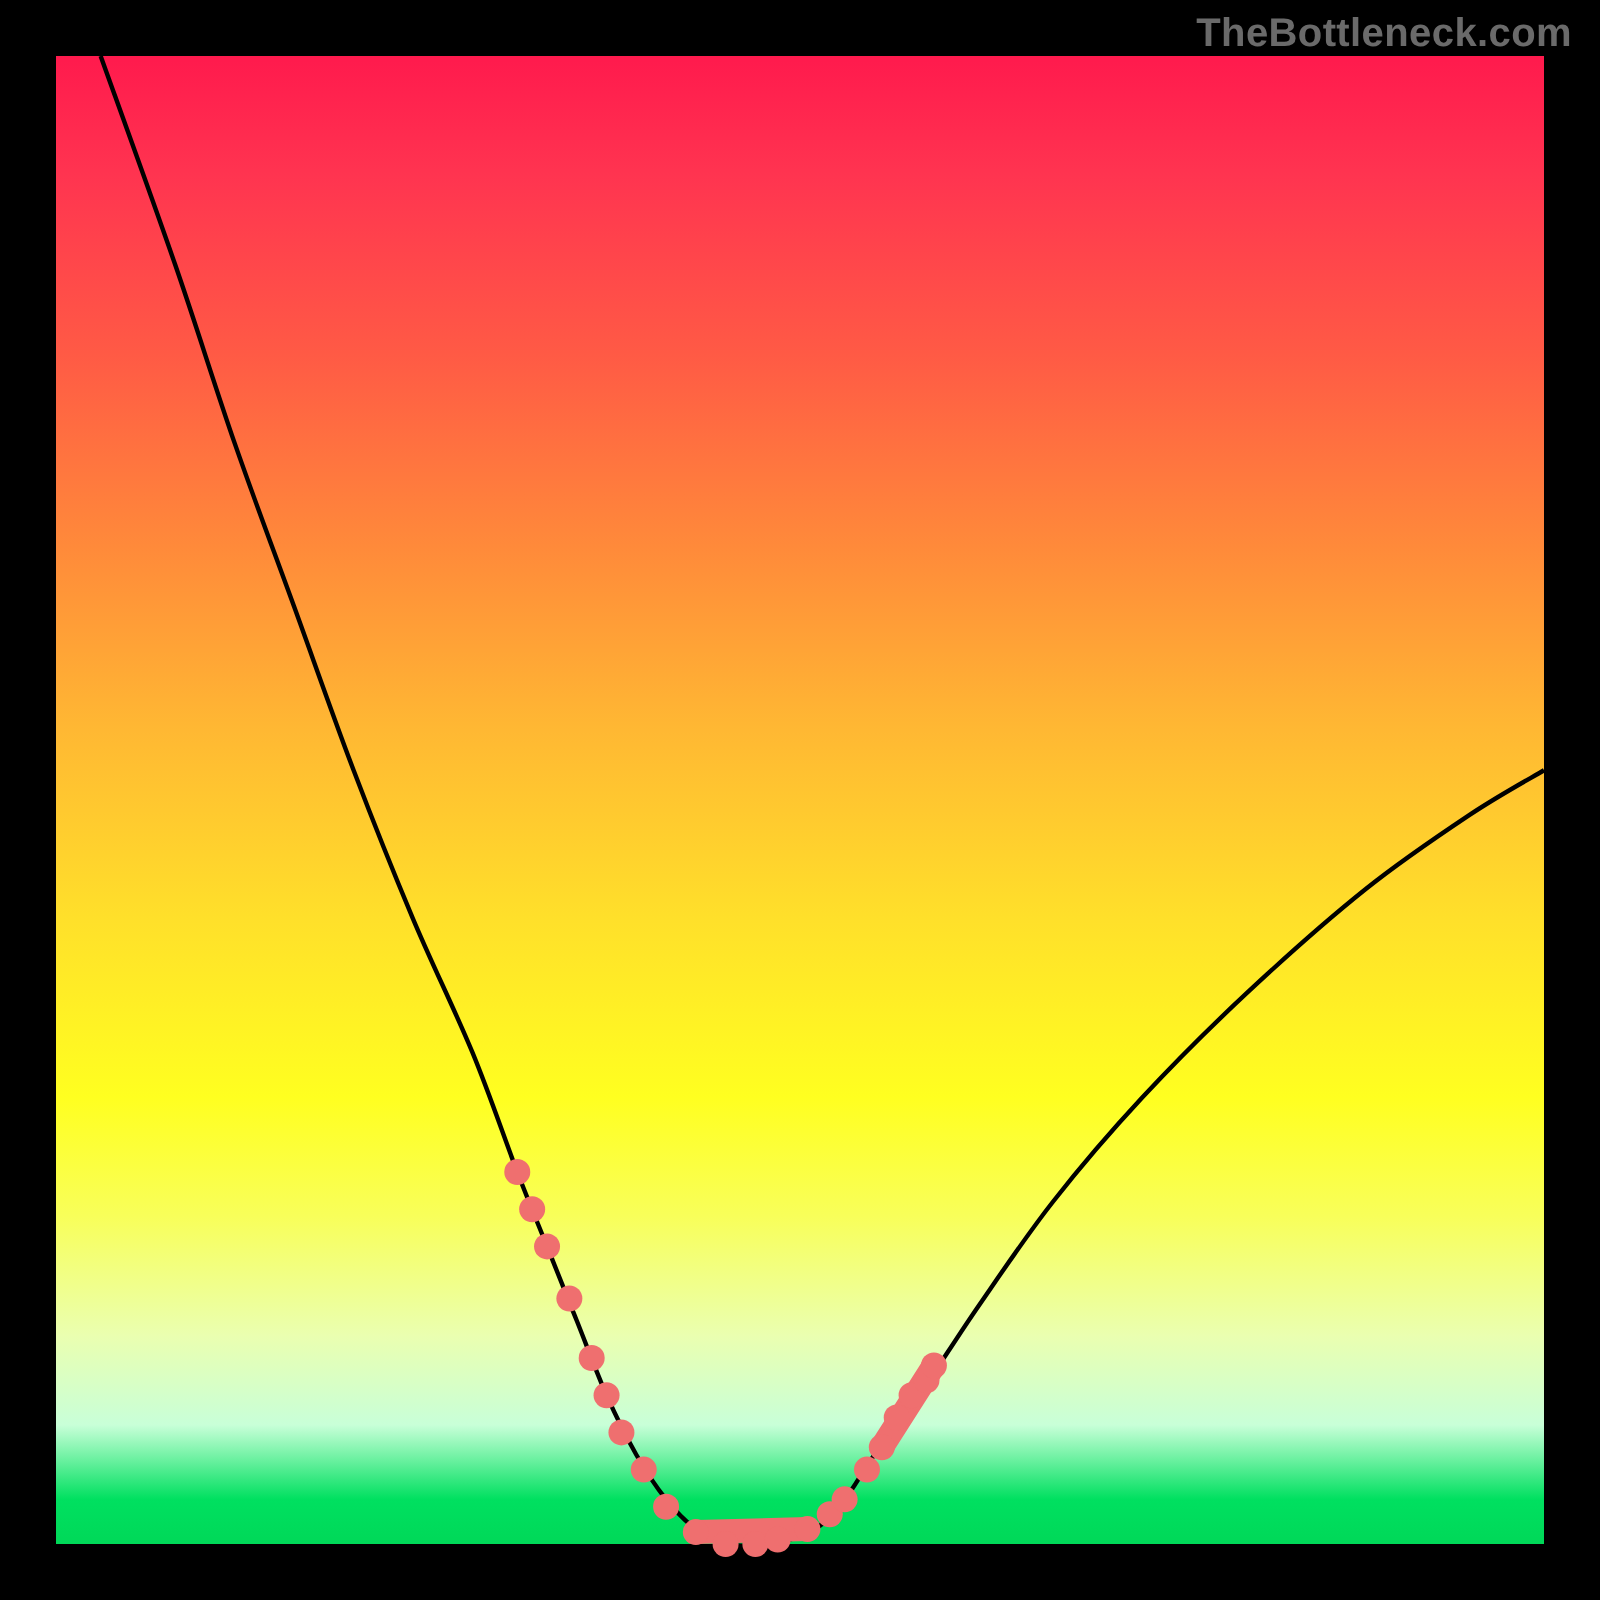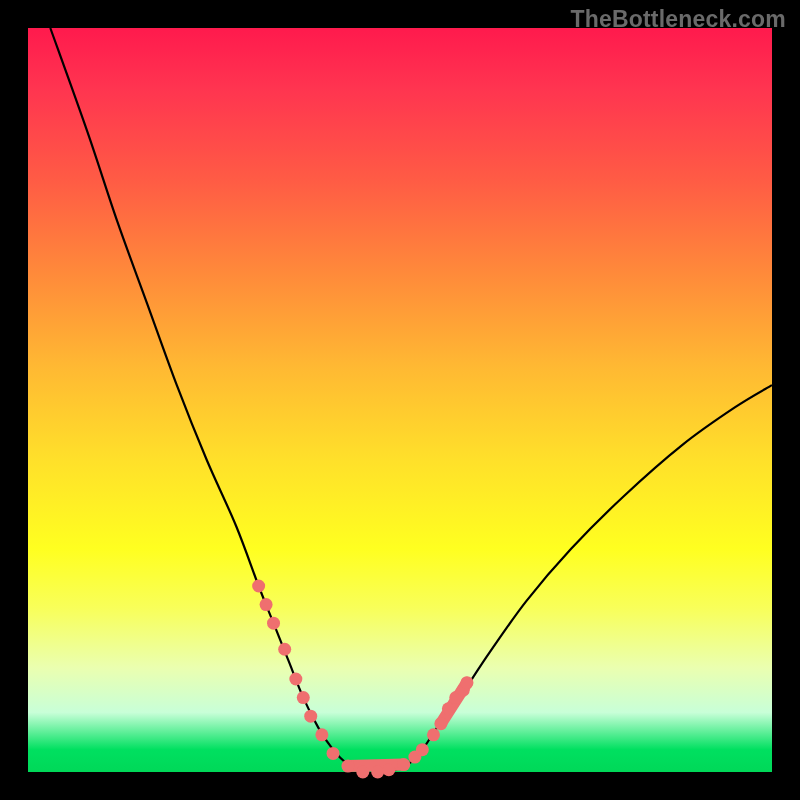--- a/index.html
+++ b/index.html
@@ -29,21 +29,21 @@
       #c8ffd8 92%,
       #00e060 97%,
       #00d858 100%
     );
   }
   .watermark {
     position: absolute;
     top: 6px;
     right: 14px;
     font-family: Arial, Helvetica, sans-serif;
-    font-size: 23px;
+    font-size: 20px;
     font-weight: bold;
     color: #6a6a6a;
     letter-spacing: 0.2px;
     user-select: none;
   }
   svg.curve {
     position: absolute;
     left: 0;
     top: 0;
     width: 744px;

